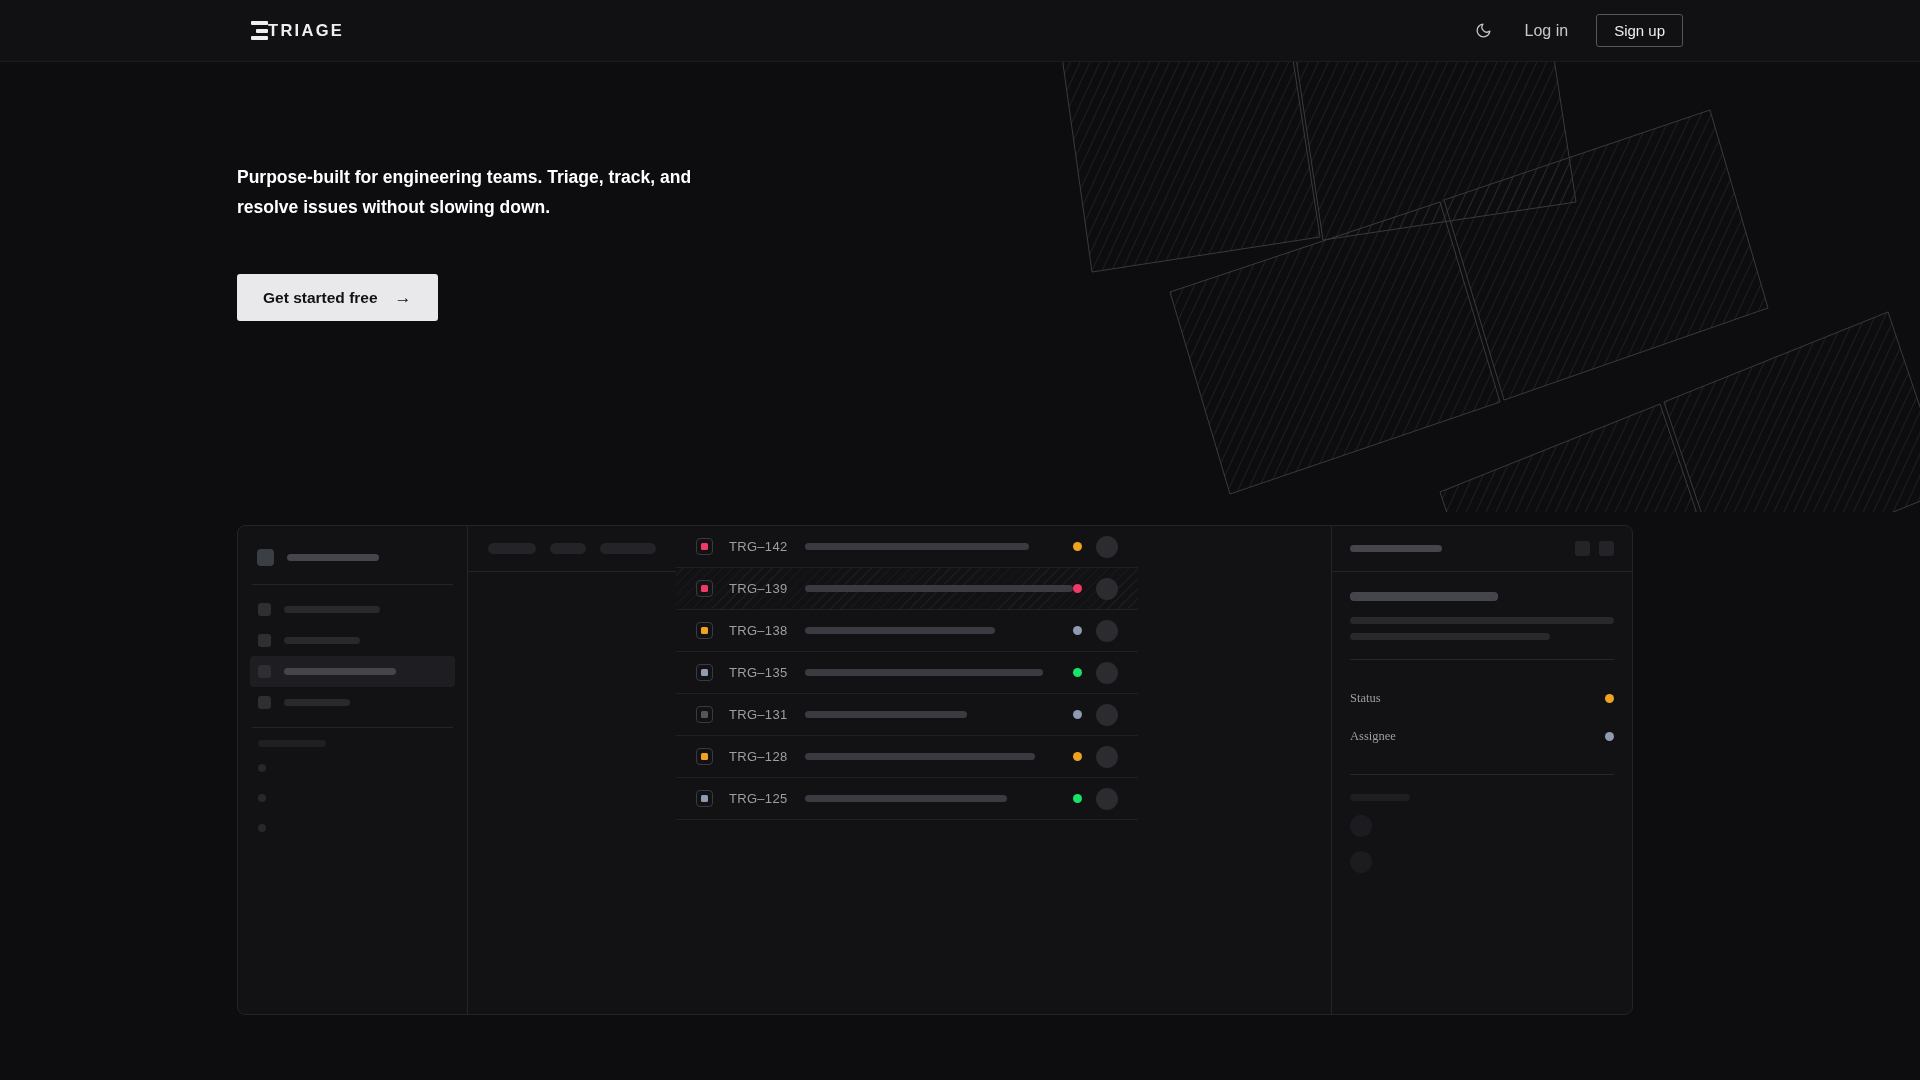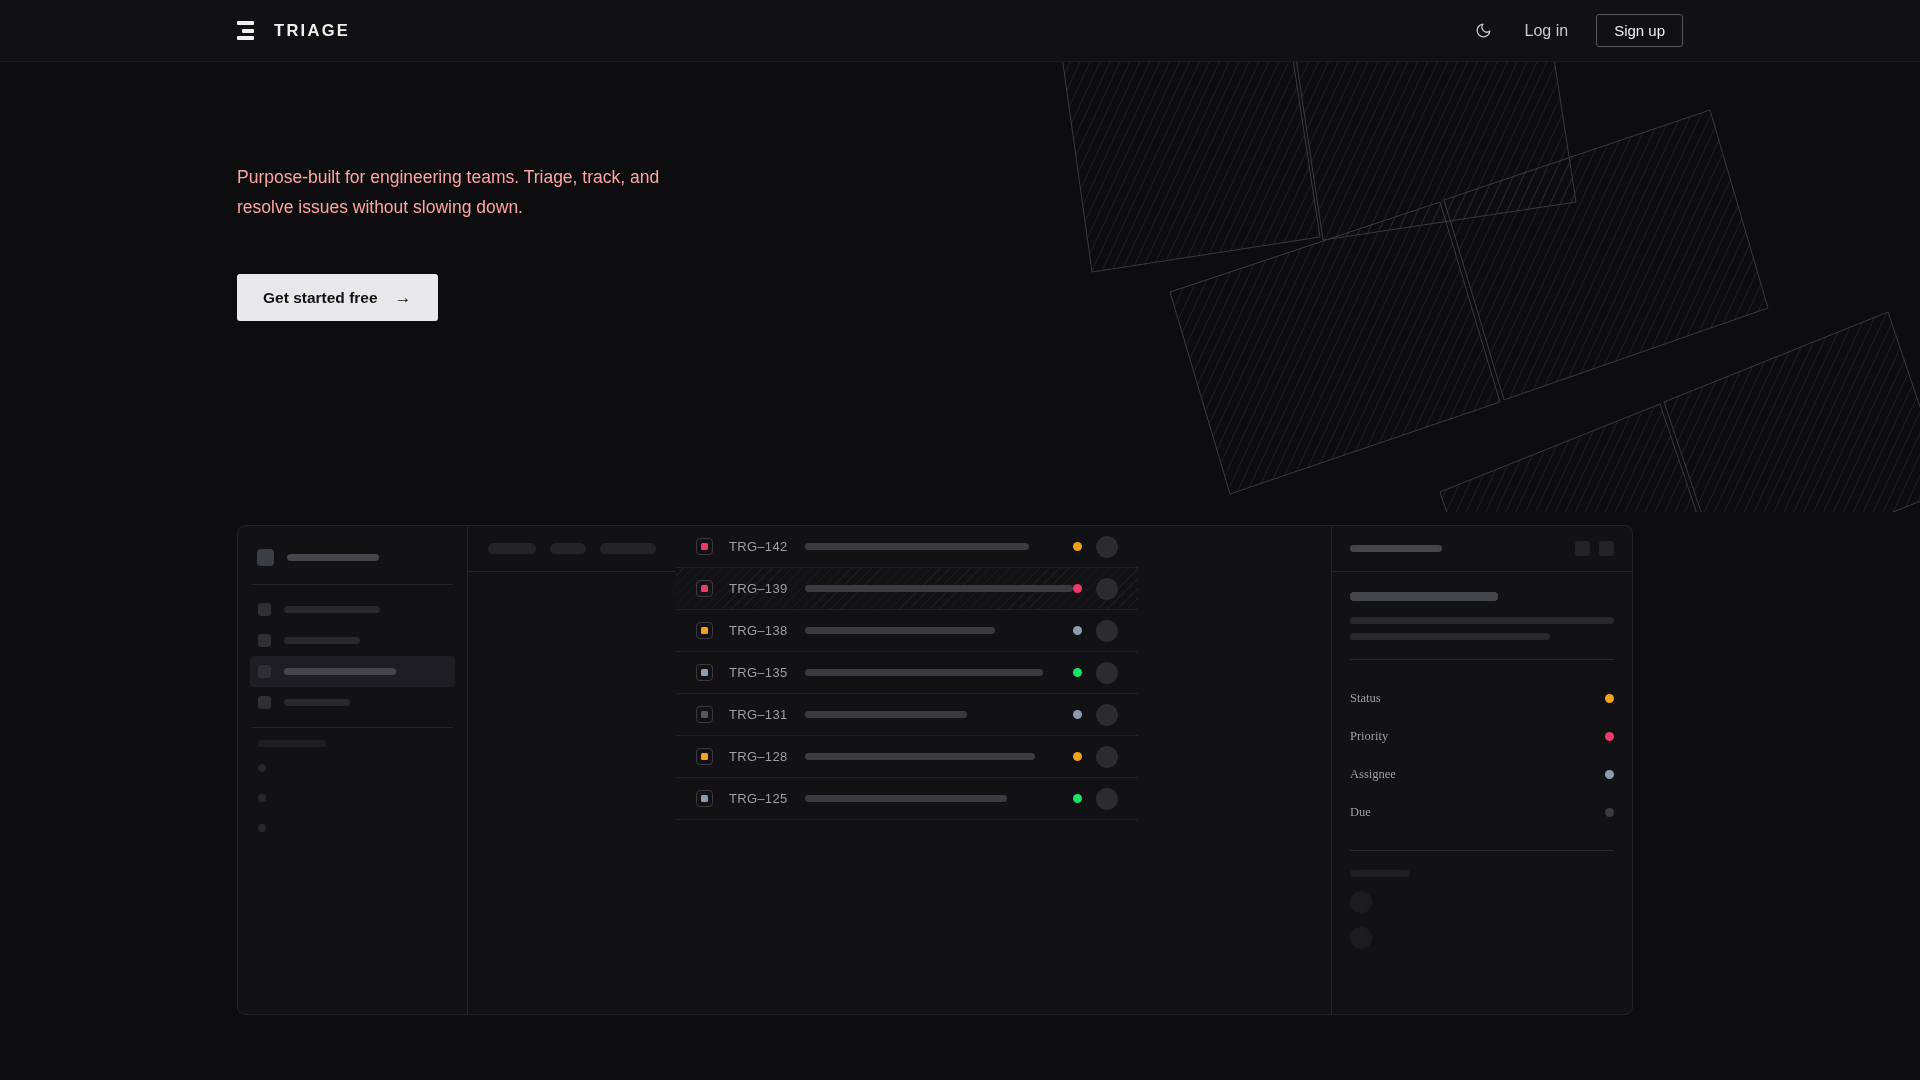--- a/index.html
+++ b/index.html
@@ -24,24 +24,24 @@
     width: 1920px;
     height: 62px;
     background: #111113;
     border-bottom: 1px solid #1c1c20;
     display: flex;
     align-items: center;
     z-index: 40;
   }
   .brand {
     position: absolute;
-    left: 237px;
-    display: flex;
-    align-items: center;
-    gap: 20px;
+    left: 251px;
+    display: flex;
+    align-items: center;
+    gap: 0;
     cursor: pointer;
   }
   .brand-mark {
     width: 17px; height: 19px;
     display: flex;
     flex-direction: column;
     justify-content: space-between;
   }
   .brand-mark i {
     display: block;
@@ -116,22 +116,23 @@
     line-height: 1.15;
     font-weight: 700;
     letter-spacing: -1.2px;
     color: #ededef;
     max-width: 760px;
   }
   .hero-sub {
     margin: 42px 0 0 0;
     font-size: 17.5px;
     line-height: 1.72;
-    color: #fca5a5;
+    color: #ffffff;
     max-width: 475px;
+    font-weight: bold;
   }
   .cta {
     margin-top: 52px;
     display: inline-flex;
     align-items: center;
     gap: 17px;
     background: #e9e9eb;
     color: #121214;
     border: none;
     border-radius: 3px;
@@ -562,30 +563,22 @@
           <span class="sk" style="width: 264px; margin-bottom: 9px;"></span>
           <span class="sk" style="width: 200px; margin-bottom: 9px;"></span>
         </div>
       <div class="detail-divider"></div>
       <div id="dt-meta">
           <div class="meta-row">
             <span class="meta-label">Status</span>
             <span class="meta-dot" style="background: rgb(240, 163, 30);"></span>
           </div>
           <div class="meta-row">
-            <span class="meta-label">Priority</span>
-            <span class="meta-dot" style="background: rgb(240, 56, 107);"></span>
-          </div>
-          <div class="meta-row">
             <span class="meta-label">Assignee</span>
             <span class="meta-dot" style="background: rgb(142, 155, 176);"></span>
-          </div>
-          <div class="meta-row">
-            <span class="meta-label">Due</span>
-            <span class="meta-dot" style="background: rgb(58, 58, 65);"></span>
           </div>
         </div>
       <div class="detail-divider"></div>
       <span class="sk sk-soft" id="dt-activity-label" style="width: 60px;"></span>
       <div id="dt-activity">
           <div class="activity-avatar"></div>
           <div class="activity-avatar"></div>
         </div>
     </div>
   </aside>

